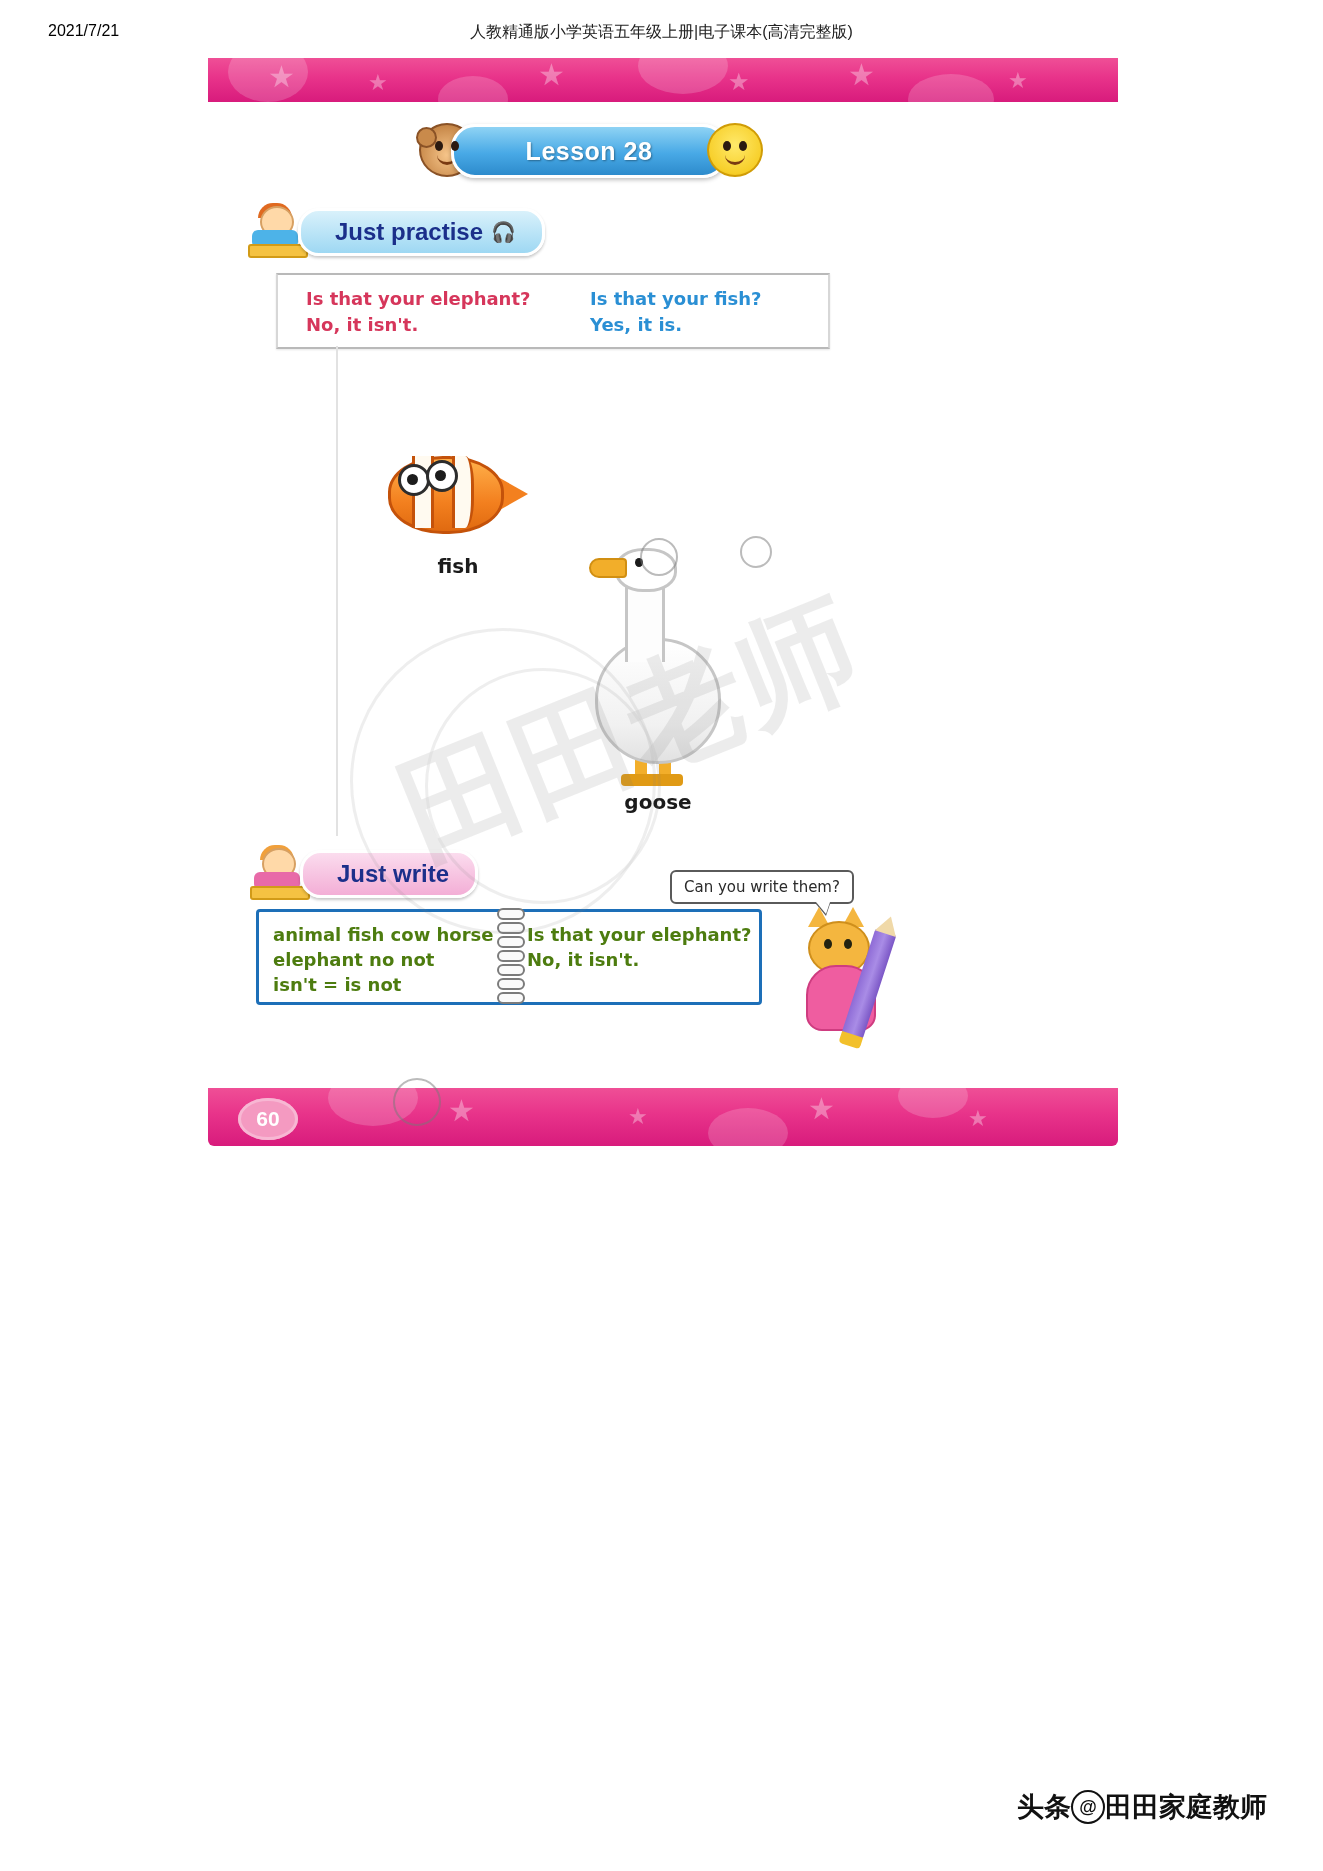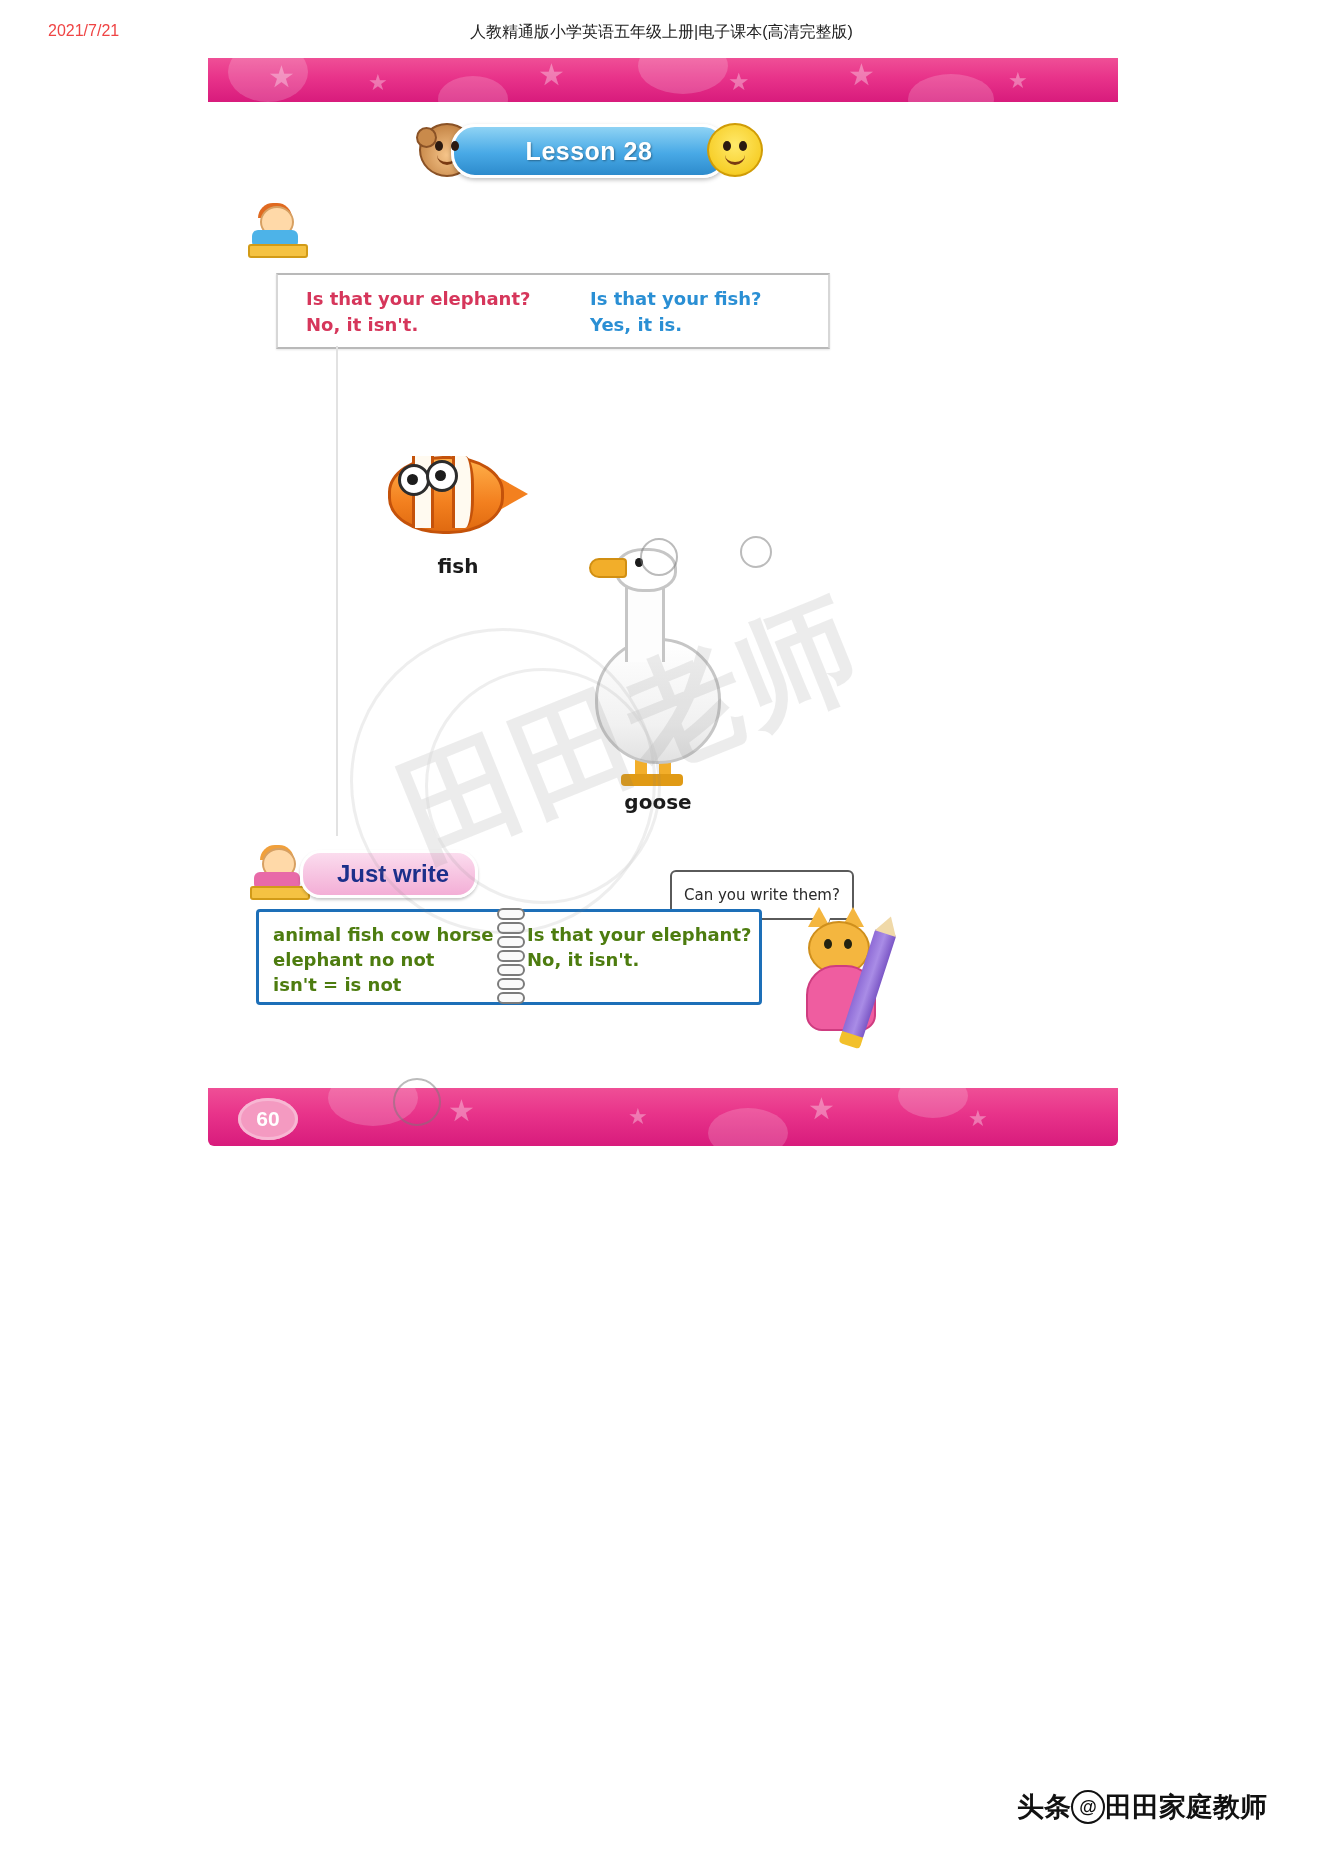--- a/index.html
+++ b/index.html
@@ -21,21 +21,21 @@
     top: 22px;
     left: 0;
     width: 100%;
     height: 26px;
   }
   .print-date {
     position: absolute;
     left: 48px;
     top: 0;
     font-size: 16px;
-    color: #ef4444;
+    color: #000000;
   }
   .print-title {
     position: absolute;
     left: 0;
     top: 0;
     width: 100%;
     text-align: center;
     font-size: 16px;
     color: #222;
   }
@@ -419,21 +419,21 @@
     border-radius: 6px;
     background: #fafafa;
     display: block;
   }
 
   
   .bubble {
     position: absolute;
     left: 462px;
     top: 812px;
-    padding: 14px 12px;
+    padding: 6px 12px;
     border: 2px solid #5a5a5a;
     border-radius: 6px;
     background: #ffffff;
     font-size: 15px;
     color: #2a2a2a;
     font-family: "DejaVu Sans", sans-serif;
   }
   .bubble:after {
     content: "";
     position: absolute;
@@ -583,20 +583,24 @@
     </div>
   </div>
 
   <div class="section-head" style="left:40px; top:148px; width:330px;">
     <div class="kid">
       <span class="hair"></span>
       <span class="head"></span>
       <span class="body"></span>
       <span class="desk"></span>
     </div>
+    <div class="head-pill blue">
+      <span>Just practise</span>
+      <span class="headphone">🎧</span>
+    </div>
   </div>
 
   <div class="dialogue-box">
     <div class="dialogue-col a">
       <div>Is that your elephant?</div>
       <div>No, it isn't.</div>
     </div>
     <div class="dialogue-col b">
       <div>Is that your fish?</div>
       <div>Yes, it is.</div>

